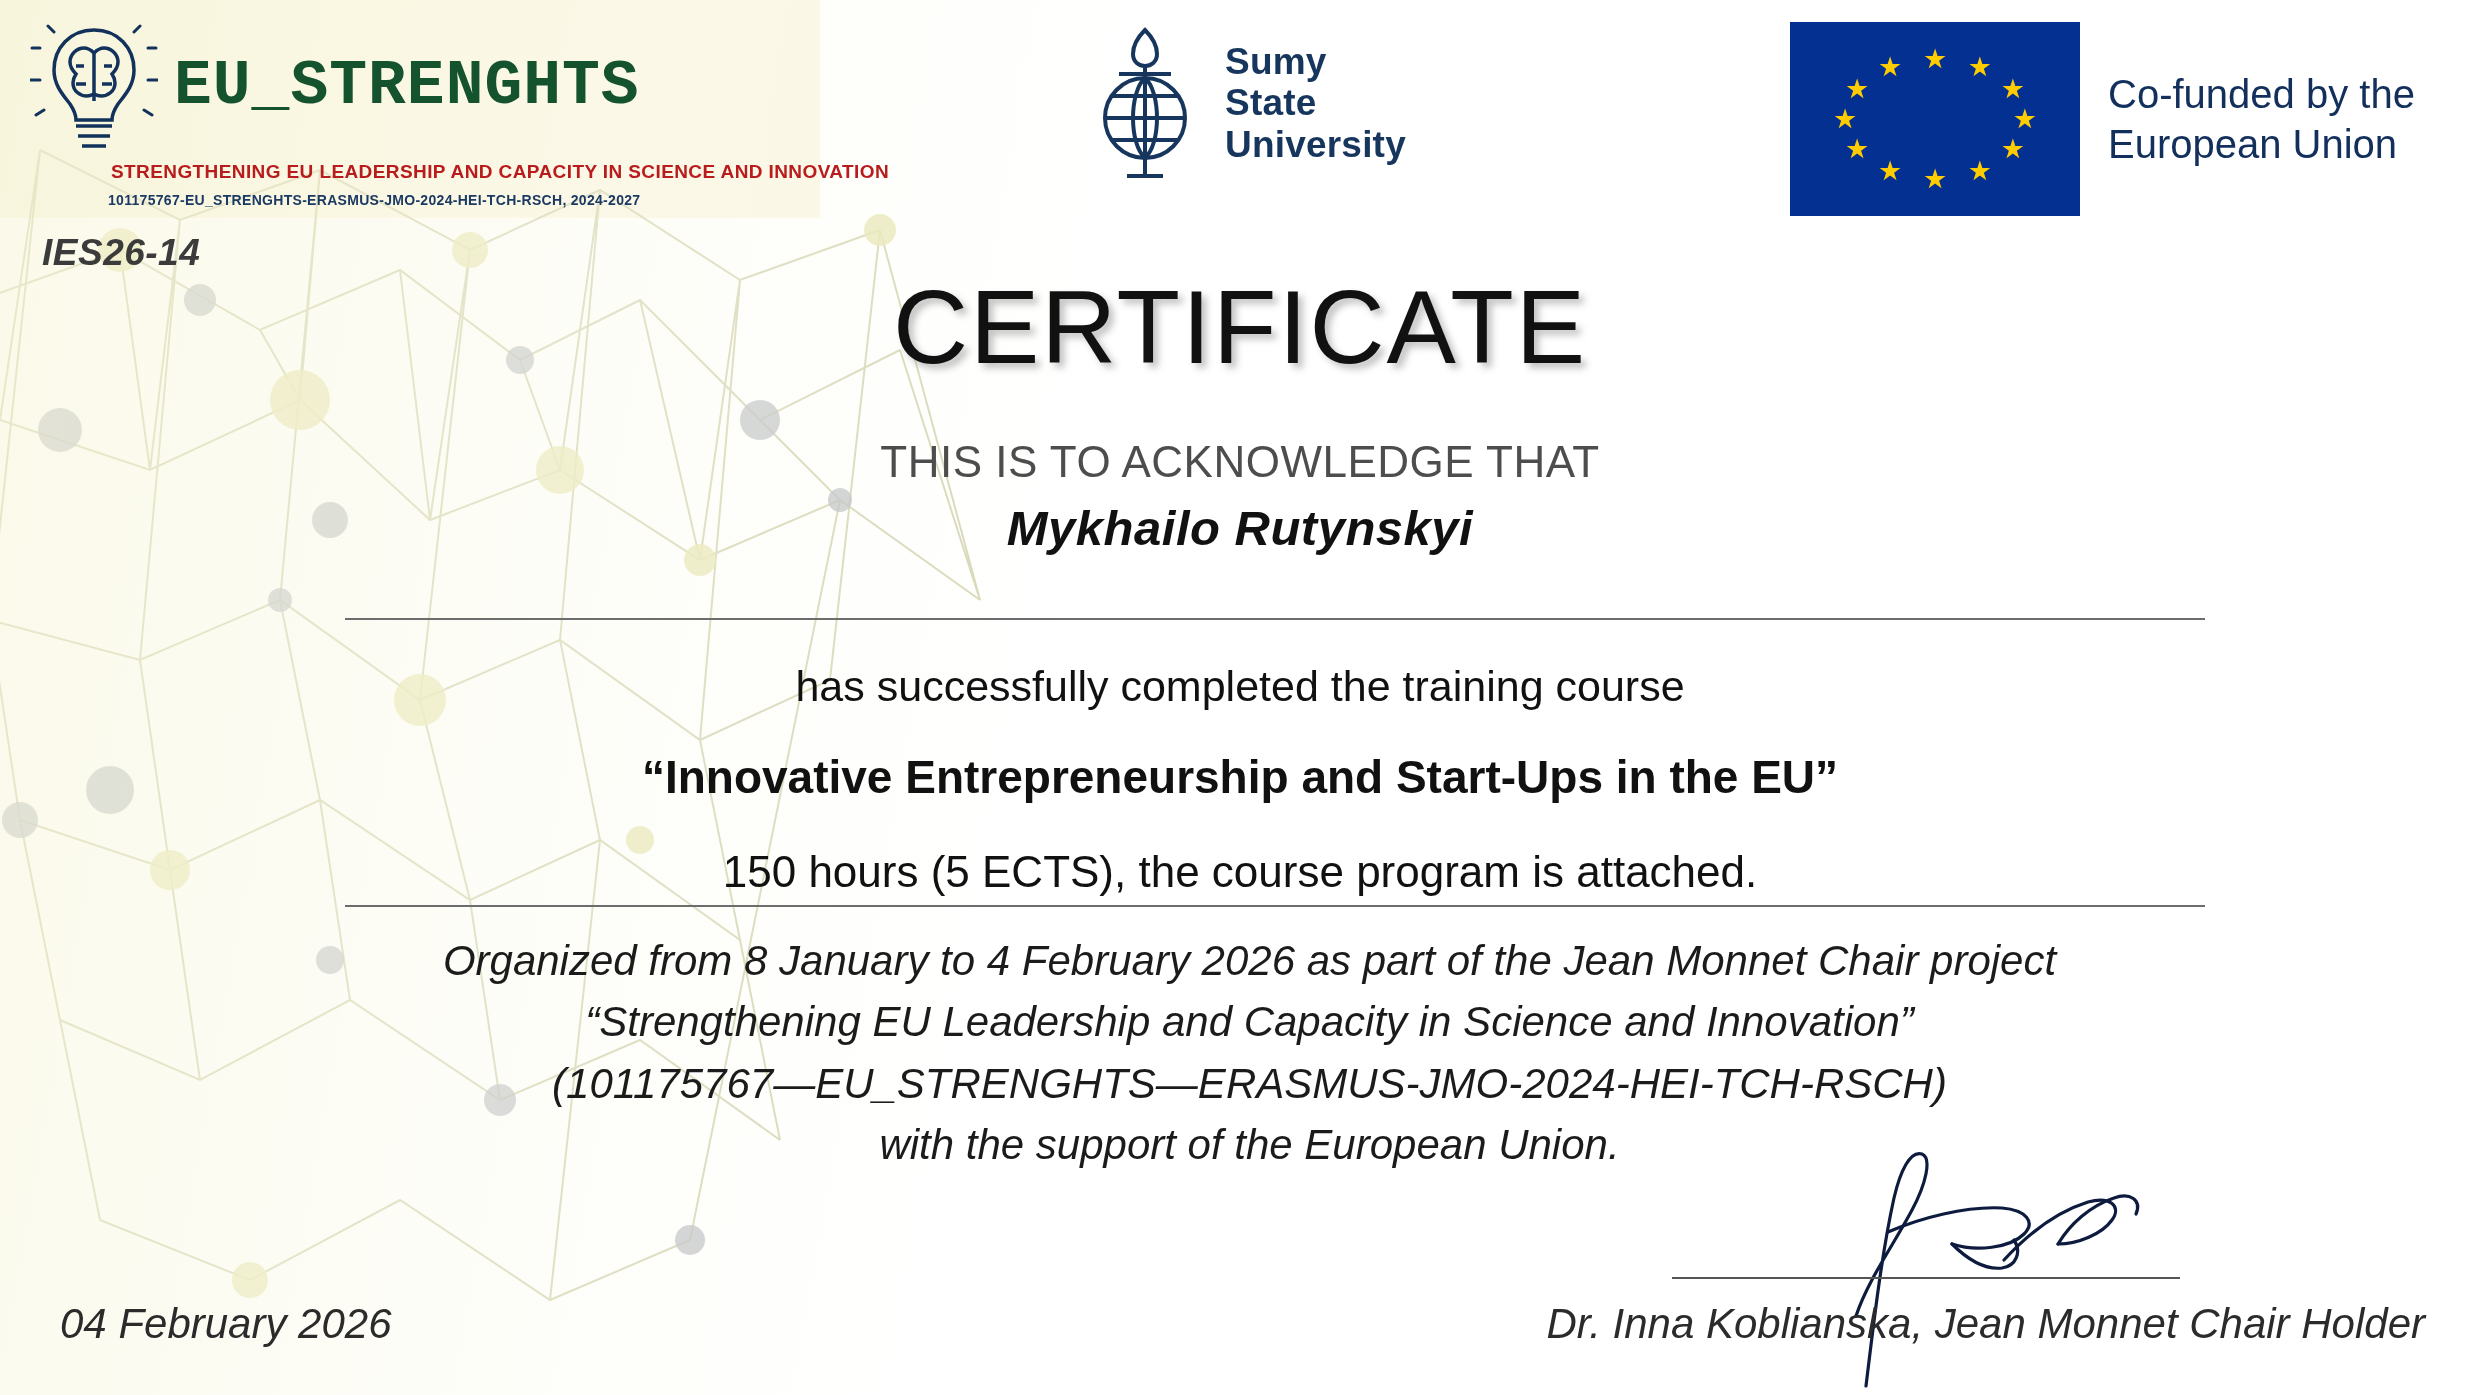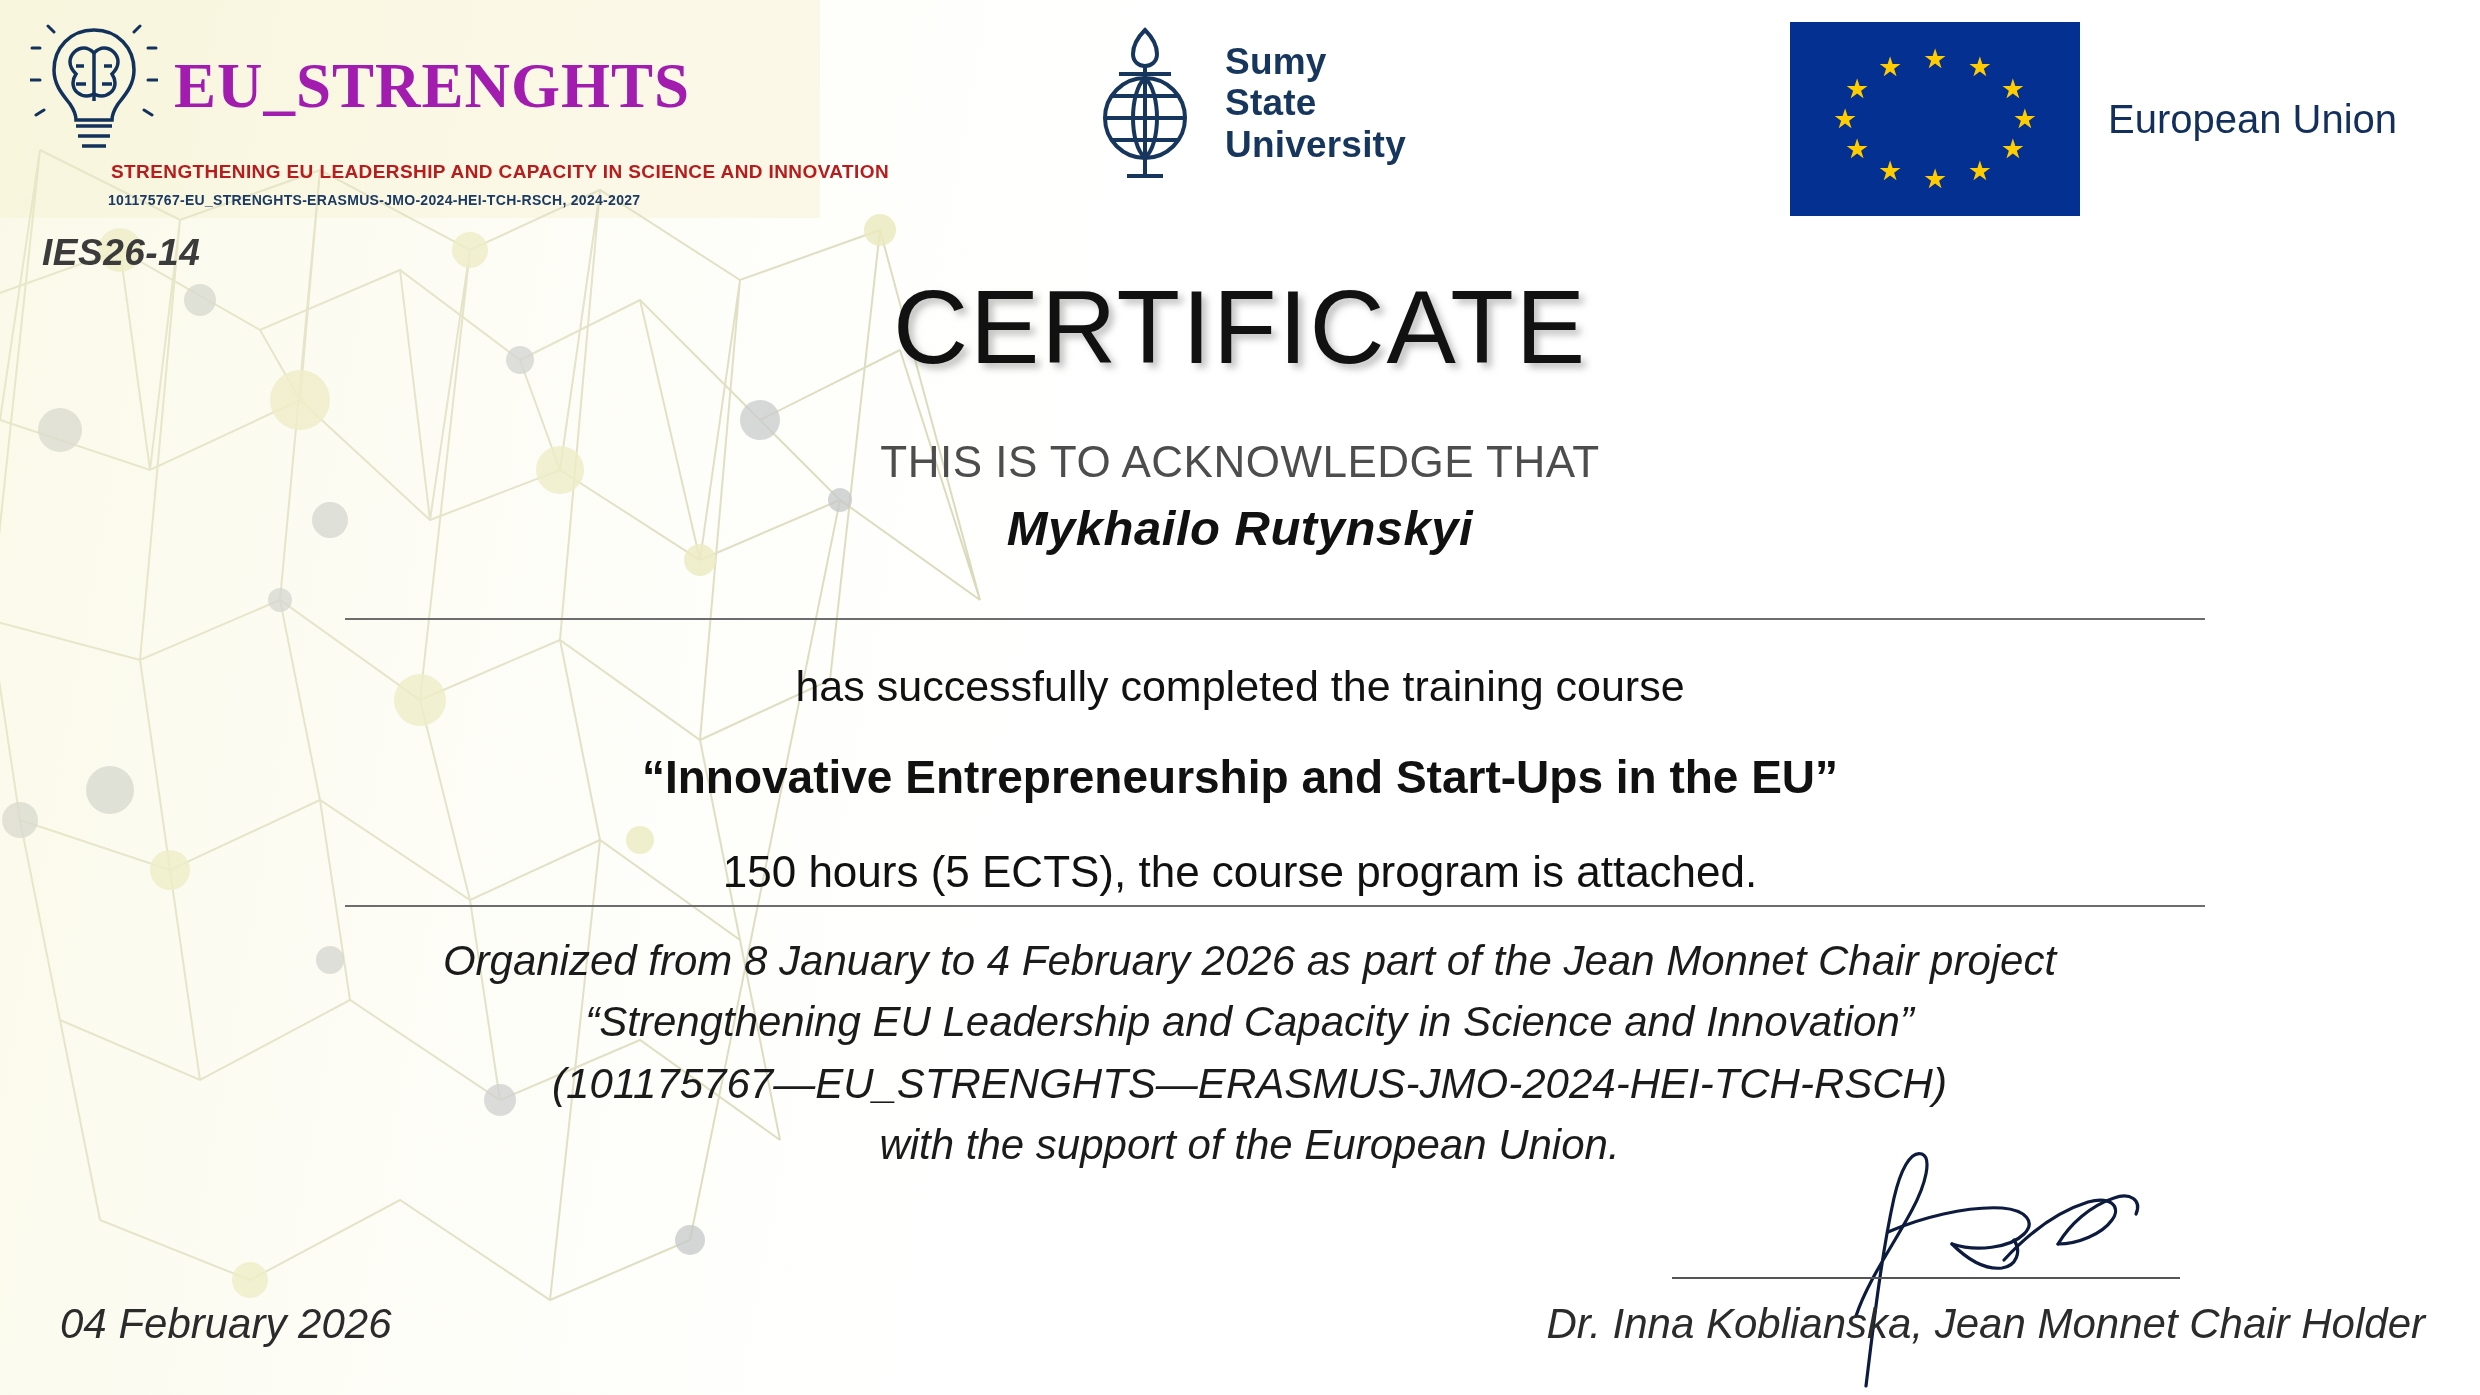--- a/index.html
+++ b/index.html
@@ -69,25 +69,25 @@
     display: flex;
     align-items: center;
     gap: 16px;
   }
   .bulb-icon {
     width: 128px;
     height: 136px;
     flex: 0 0 auto;
   }
   .eus-wordmark {
-    font-family: Liberation Serif, serif;
+    font-family: Liberation Mono, monospace;
     font-weight: bold;
     font-size: 63px;
     letter-spacing: 1px;
-    color: #a21caf;
+    color: #14532d;
     line-height: 1;
     white-space: nowrap;
   }
   .eus-sub {
     margin-left: 81px;
     margin-top: 7px;
     font-family: "Liberation Sans", sans-serif;
     font-weight: bold;
     font-size: 19px;
     letter-spacing: 0.4px;
@@ -402,20 +402,21 @@
           <span class="eu-star" style="color: rgb(255, 204, 0); left: 76.8468%; top: 65.5%;">★</span>
           <span class="eu-star" style="color: rgb(255, 204, 0); left: 65.5%; top: 76.8468%;">★</span>
           <span class="eu-star" style="color: rgb(255, 204, 0); left: 50%; top: 81%;">★</span>
           <span class="eu-star" style="color: rgb(255, 204, 0); left: 34.5%; top: 76.8468%;">★</span>
           <span class="eu-star" style="color: rgb(255, 204, 0); left: 23.1532%; top: 65.5%;">★</span>
           <span class="eu-star" style="color: rgb(255, 204, 0); left: 19%; top: 50%;">★</span>
           <span class="eu-star" style="color: rgb(255, 204, 0); left: 23.1532%; top: 34.5%;">★</span>
           <span class="eu-star" style="color: rgb(255, 204, 0); left: 34.5%; top: 23.1532%;">★</span>
         </div>
       <div class="eu-cofund">
+        <div>Co-funded by the</div>
         <div>European Union</div>
       </div>
     </div>
   </div>
 
   <div class="code-label">IES26-14</div>
   <div class="title">CERTIFICATE</div>
   <div class="ack">THIS IS TO ACKNOWLEDGE THAT</div>
   <div class="recipient">Mykhailo Rutynskyi</div>
 

